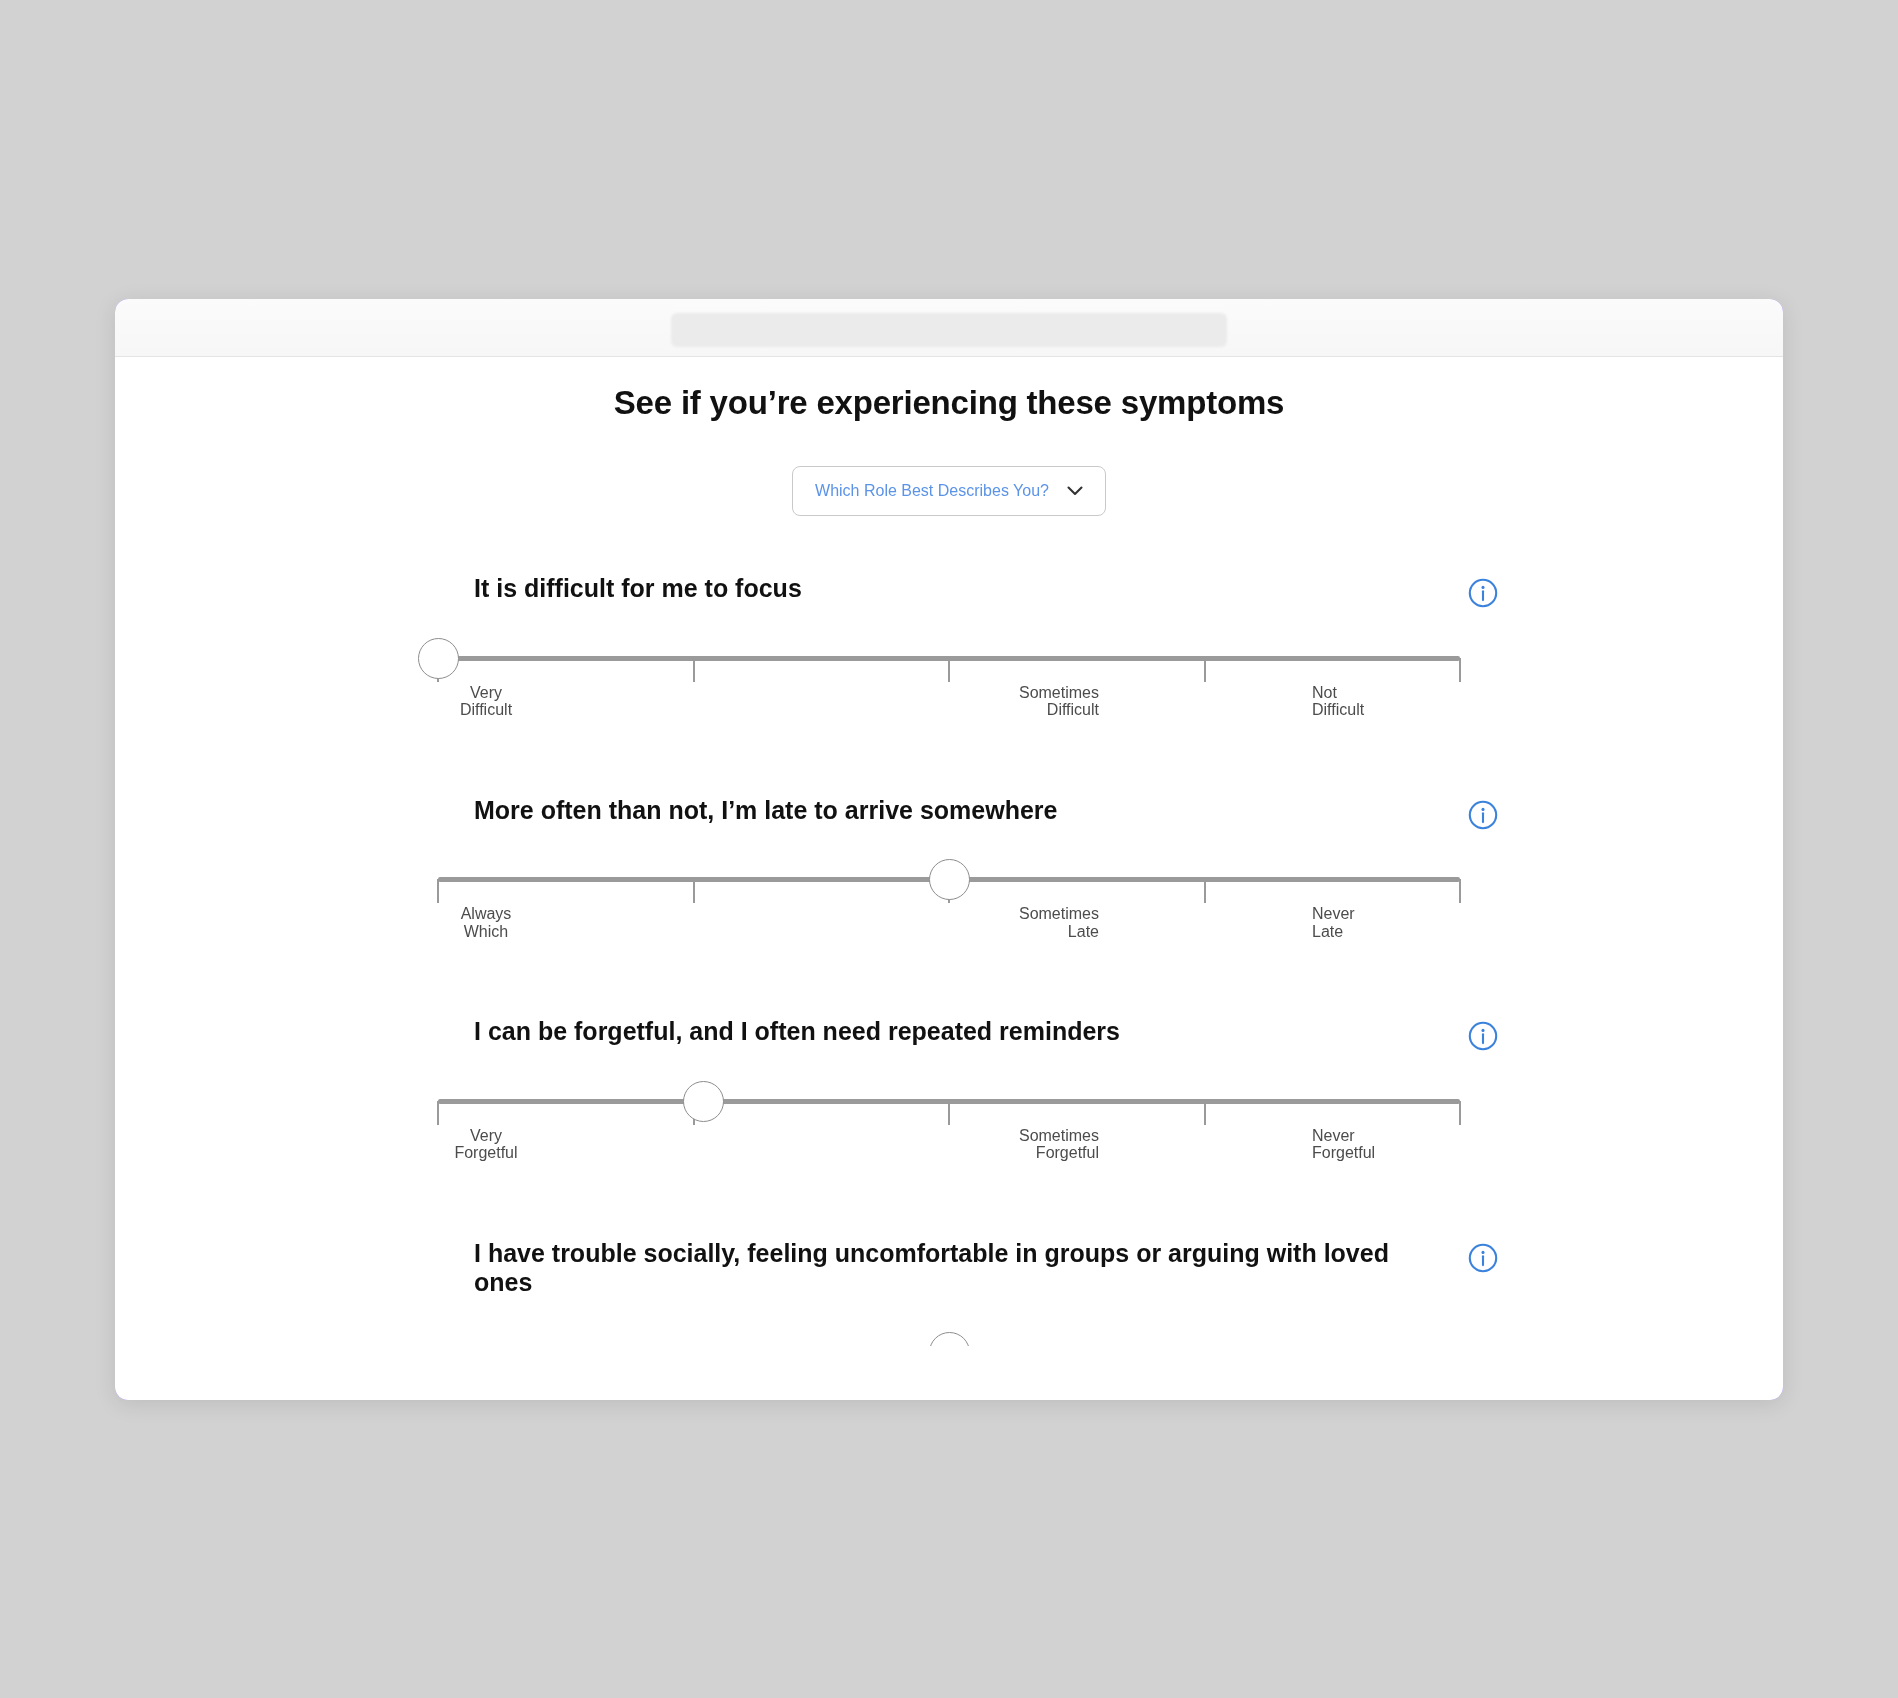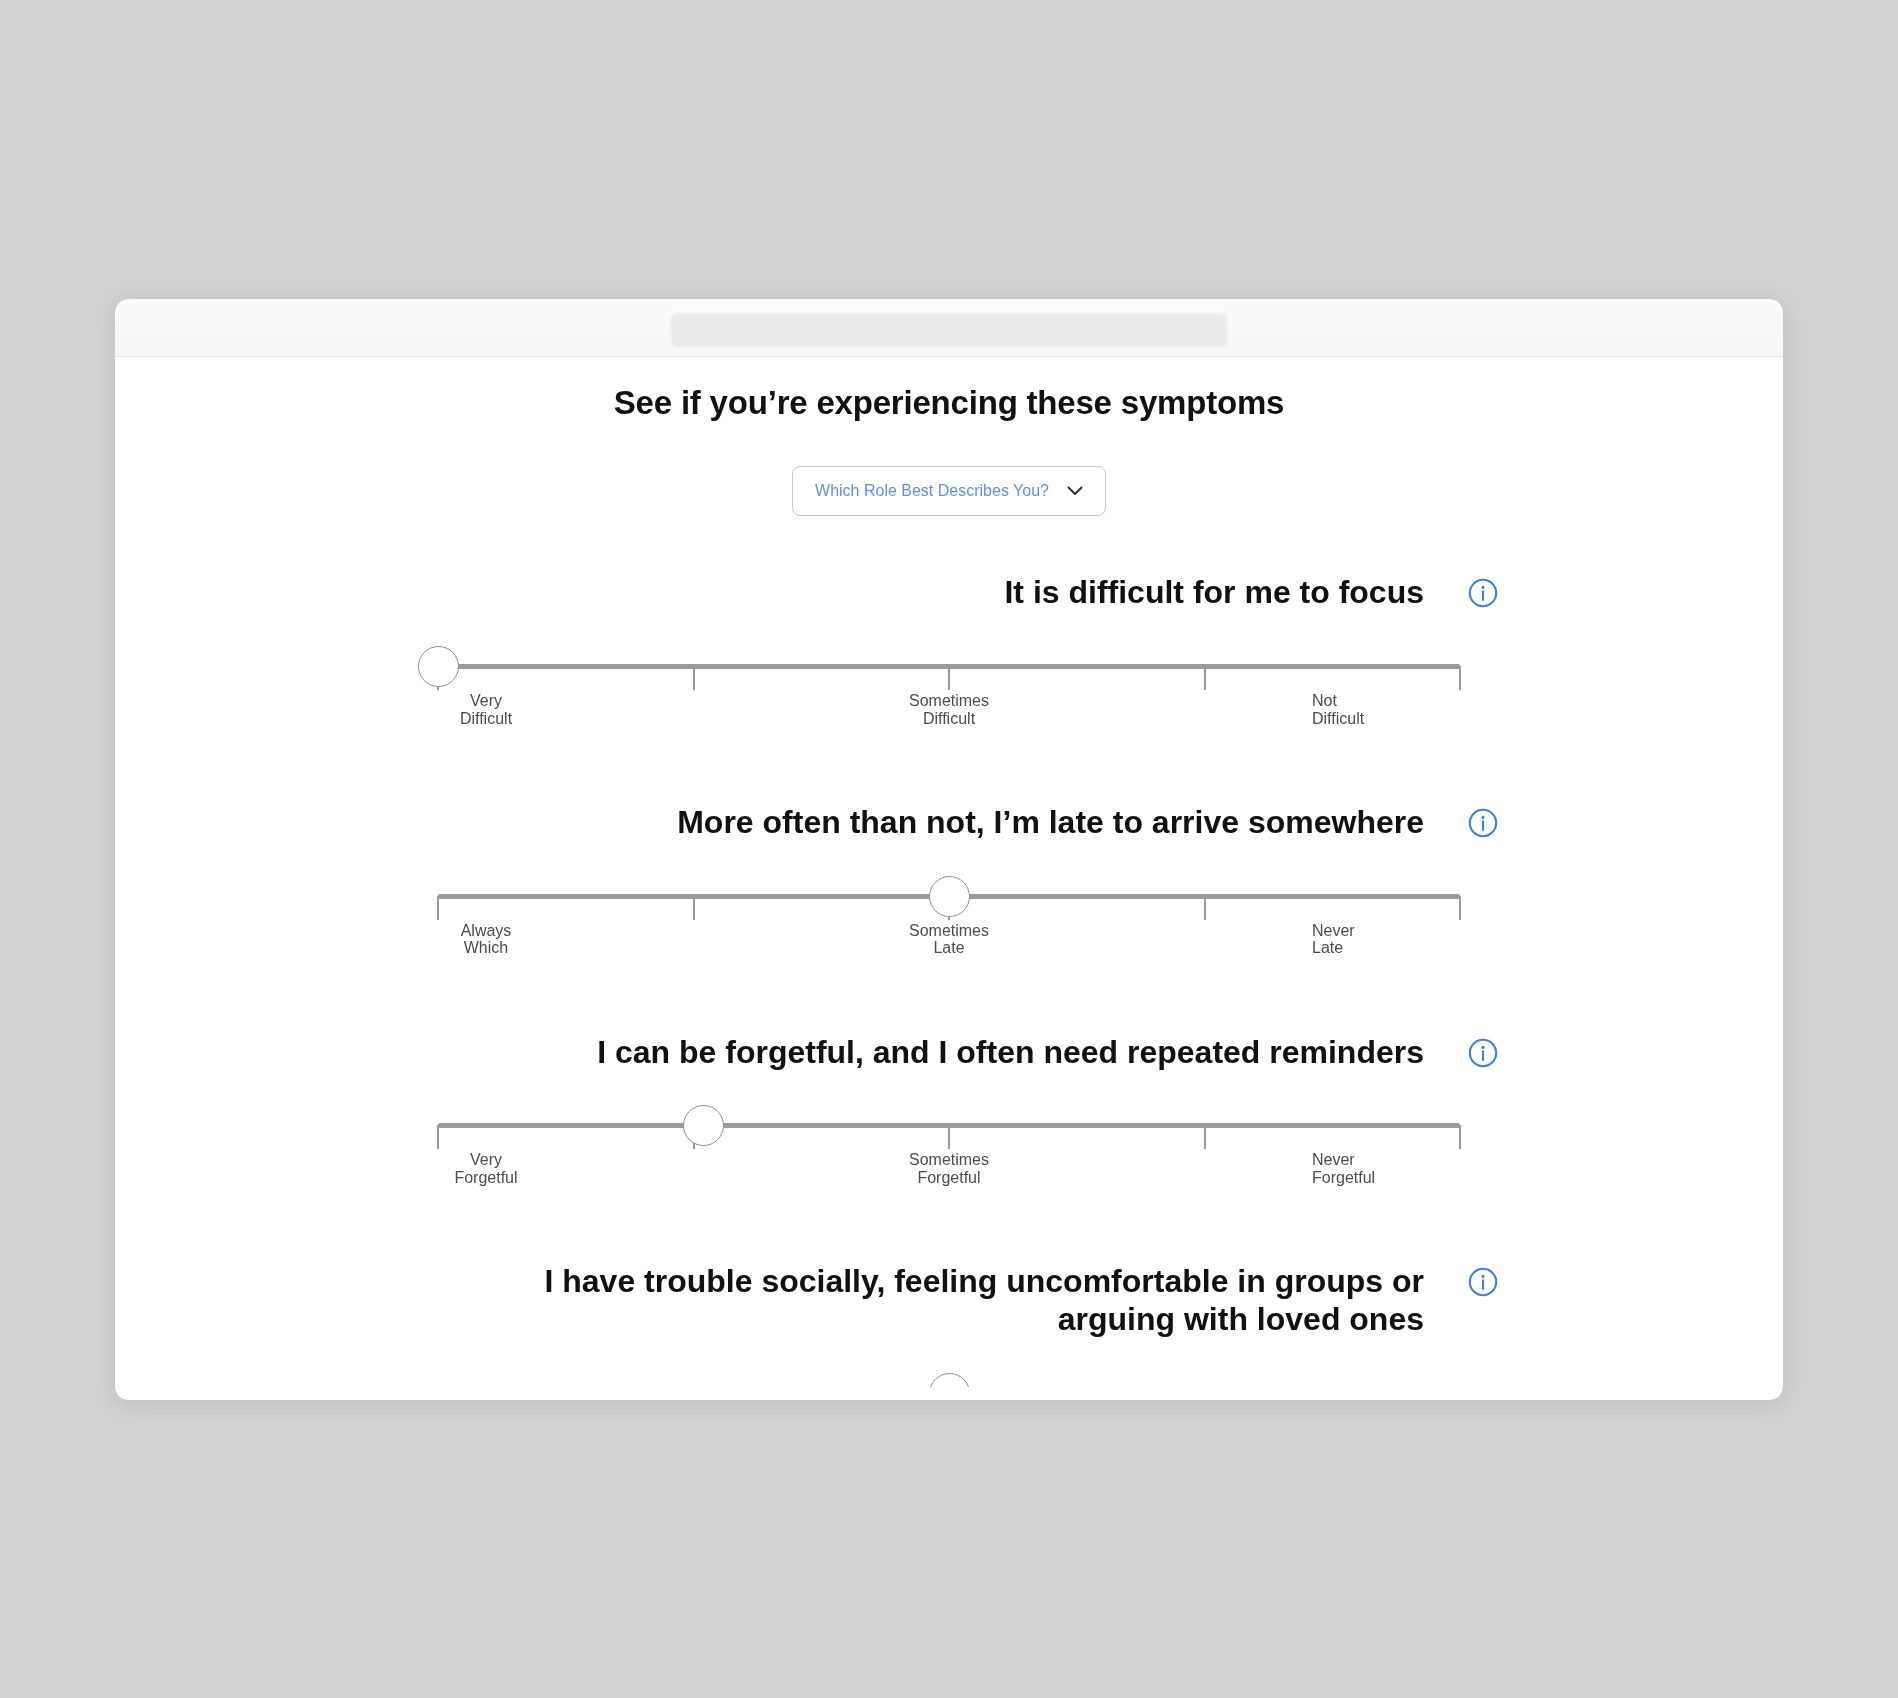--- a/index.html
+++ b/index.html
@@ -107,22 +107,22 @@
   }
   .question-block.first { margin-top: 58px; }
 
   .question-row {
     position: relative;
     width: 1090px;
     margin: 0 auto;
   }
 
   .question-text {
-    text-align: right;
-    font-size: 32px;
+    text-align: left;
+    font-size: 25px;
     font-weight: bold;
     color: #111111;
     line-height: 1.18;
     padding: 0 70px;
     box-sizing: border-box;
   }
 
   .info-icon {
     position: absolute;
     right: -6px;
@@ -185,21 +185,21 @@
   }
   .slider-label {
     position: absolute;
     top: 0;
     font-size: 16px;
     line-height: 1.12;
     color: #4c4c4c;
     white-space: pre-line;
   }
   .slider-label.start { left: -52px; text-align: center; width: 200px; }
-  .slider-label.mid   { left: 50%; transform: translateX(-50%); text-align: center; width: 300px; }
+  .slider-label.mid   { left: 50%; transform: translateX(-50%); text-align: right; width: 300px; }
   .slider-label.end   { right: -52px; text-align: left; width: 200px; }
 
   
   .slider-area.clipped .slider-track-wrap { height: 14px; overflow: hidden; }
 </style>
 </head>
 <body>
 
 <div class="screen">
 

